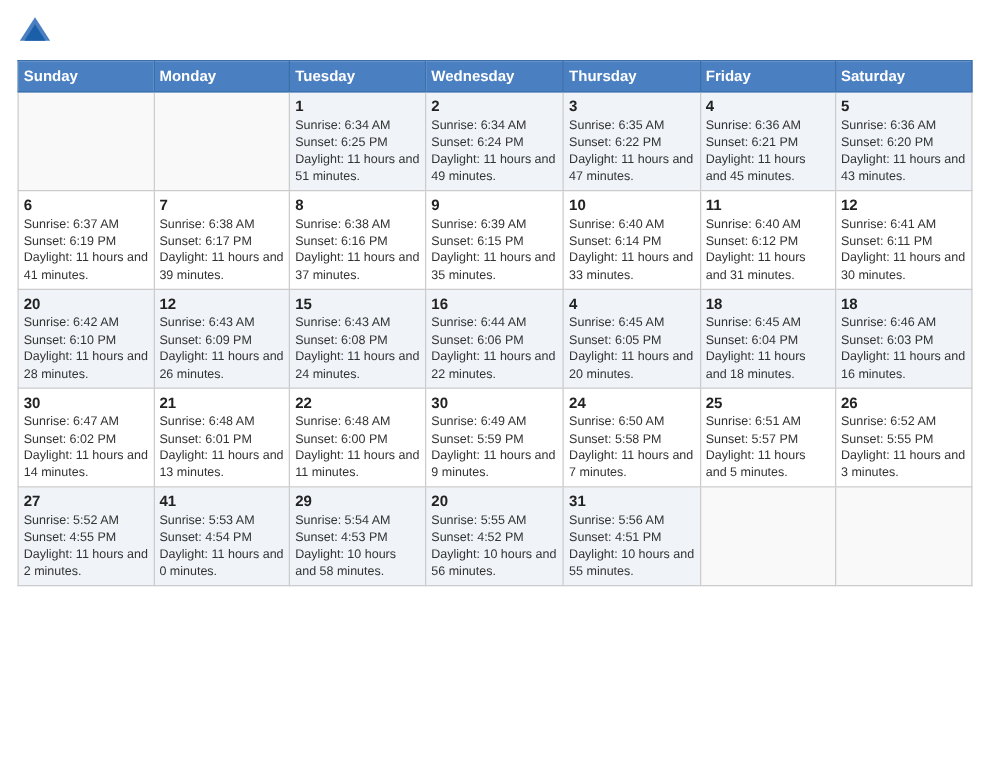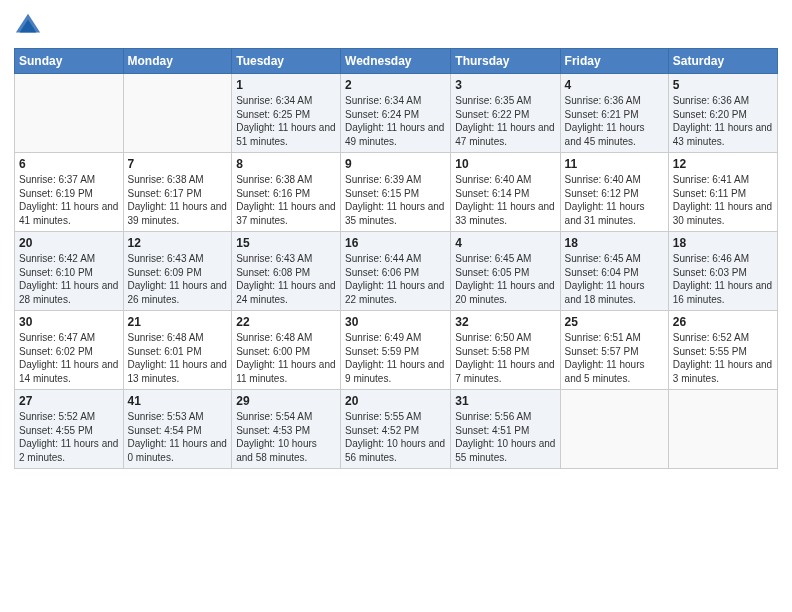--- a/index.html
+++ b/index.html
@@ -227,21 +227,21 @@
           </td>
           <td>
             <span class="day-num">22</span>
             <div class="day-info">Sunrise: 6:48 AM<br>Sunset: 6:00 PM<br>Daylight: 11 hours and 11 minutes.</div>
           </td>
           <td>
             <span class="day-num">30</span>
             <div class="day-info">Sunrise: 6:49 AM<br>Sunset: 5:59 PM<br>Daylight: 11 hours and 9 minutes.</div>
           </td>
           <td>
-            <span class="day-num">32</span>
+            <span class="day-num">24</span>
             <div class="day-info">Sunrise: 6:50 AM<br>Sunset: 5:58 PM<br>Daylight: 11 hours and 7 minutes.</div>
           </td>
           <td>
             <span class="day-num">25</span>
             <div class="day-info">Sunrise: 6:51 AM<br>Sunset: 5:57 PM<br>Daylight: 11 hours and 5 minutes.</div>
           </td>
           <td>
             <span class="day-num">26</span>
             <div class="day-info">Sunrise: 6:52 AM<br>Sunset: 5:55 PM<br>Daylight: 11 hours and 3 minutes.</div>
           </td>

